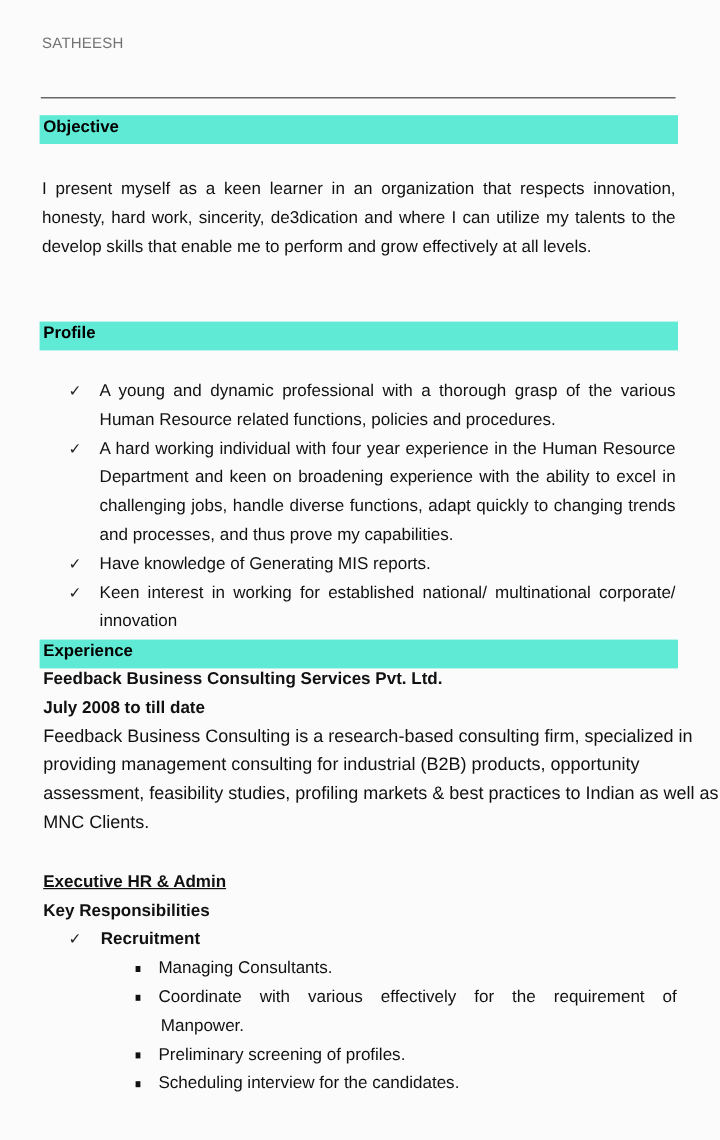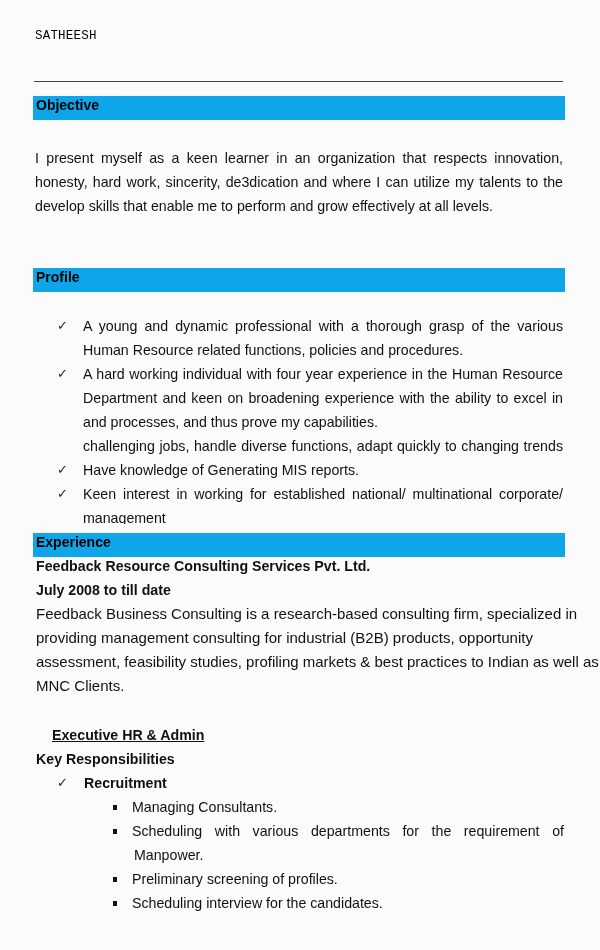--- a/index.html
+++ b/index.html
@@ -6,44 +6,44 @@
     body {
       width: 600px; height: 950px; overflow: hidden;
       background: #fbfbfb;
       font-family: "Liberation Sans", sans-serif;
       color: #111;
       position: relative;
     }
     .abs { position: absolute; }
     .name {
       left: 35px; top: 29px;
-      font-family: Liberation Mono, monospace;
-      font-size: 12.5px; color: #000000; letter-spacing: 0.2px;
+      font-family: Liberation Sans, sans-serif;
+      font-size: 12.5px; color: #737373; letter-spacing: 0.2px;
     }
     .rule { left: 34px; top: 81px; width: 529px; height: 0; border-top: 1.5px solid #444; }
     .bar {
       left: 33px; width: 532px; height: 24px;
-      background: #0ea5e9;
+      background: #5eead4;
       font-weight: bold; font-size: 14px; color: #000;
       box-sizing: border-box; padding-left: 3px; line-height: 18px;
     }
     .para {
       left: 35px; width: 528px;
       font-size: 14.2px; line-height: 24px; text-align: justify;
       text-align-last: left;
     }
     .check {
       left: 57px; font-size: 13px; color: #222; line-height: 24px;
     }
     .item {
       left: 83px; width: 480px;
       font-size: 14.2px; line-height: 24px; text-align: justify; text-align-last: left;
     }
     .bold { font-weight: bold; font-size: 14.2px; line-height: 24px; }
-    .under { text-decoration: underline; margin-left: 16px; }
+    .under { text-decoration: underline; }
     .sq {
       left: 113px; width: 4px; height: 5px; background: #111;
     }
     .sub {
       left: 132px; width: 432px;
       font-size: 14.2px; line-height: 24px; text-align: justify; text-align-last: left;
     }
     .clip { overflow: hidden; }
   </style>
 </head>
@@ -64,37 +64,37 @@
 <span class="abs check" style="top:314px;">✓</span>
 <div class="abs item" style="top:314px;">
   <div style="text-align: justify; text-align-last: justify;">A young and dynamic professional with a thorough grasp of the various</div>
   <div>Human Resource related functions, policies and procedures.</div>
 </div>
 
 <span class="abs check" style="top:362px;">✓</span>
 <div class="abs item" style="top:362px;">
   <div style="text-align: justify; text-align-last: justify;">A hard working individual with four year experience in the Human Resource</div>
   <div style="text-align: justify; text-align-last: justify;">Department and keen on broadening experience with the ability to excel in</div>
+  <div style="text-align: justify; text-align-last: justify;">challenging jobs, handle diverse functions, adapt quickly to changing trends</div>
   <div>and processes, and thus prove my capabilities.</div>
-  <div style="text-align: justify; text-align-last: justify;">challenging jobs, handle diverse functions, adapt quickly to changing trends</div>
 </div>
 
 <span class="abs check" style="top:458px;">✓</span>
 <div class="abs item" style="top:458px;">
   <div>Have knowledge of Generating MIS reports.</div>
 </div>
 
 <span class="abs check" style="top:482px;">✓</span>
 <div class="abs item clip" style="top:482px; height:42px;">
   <div style="text-align: justify; text-align-last: justify;">Keen interest in working for established national/ multinational corporate/</div>
-  <div>management</div>
+  <div>innovation</div>
 </div>
 
 <div class="abs bar" style="top:533px;">Experience</div>
-<div class="abs bold" style="left:36px; top:554px;">Feedback Resource Consulting Services Pvt. Ltd.</div>
+<div class="abs bold" style="left:36px; top:554px;">Feedback Business Consulting Services Pvt. Ltd.</div>
 <div class="abs bold" style="left:36px; top:578px;">July 2008 to till date</div>
 
 <div class="abs" style="left:36px; top:602px; font-size:15px; line-height:24px;">
   <div>Feedback Business Consulting is a research-based consulting firm, specialized in</div>
   <div>providing management consulting for industrial (B2B) products, opportunity</div>
   <div>assessment, feasibility studies, profiling markets &amp; best practices to Indian as well as</div>
   <div>MNC Clients.</div>
 </div>
 
 <div class="abs bold under" style="left:36px; top:723px;">Executive HR &amp; Admin</div>
@@ -103,21 +103,21 @@
 <span class="abs check" style="top:771px;">✓</span>
 <div class="abs bold" style="left:84px; top:771px;">Recruitment</div>
 
 <span class="abs sq" style="top:805px;"></span>
 <div class="abs sub" style="top:795px;">
   <div>Managing Consultants.</div>
 </div>
 
 <span class="abs sq" style="top:829px;"></span>
 <div class="abs sub" style="top:819px;">
-  <div style="text-align:justify; text-align-last:justify;">Scheduling with various departments for the requirement of</div>
+  <div style="text-align:justify; text-align-last:justify;">Coordinate with various effectively for the requirement of</div>
   <div style="padding-left:2px;">Manpower.</div>
 </div>
 
 <span class="abs sq" style="top:877px;"></span>
 <div class="abs sub" style="top:867px;">
   <div>Preliminary screening of profiles.</div>
 </div>
 
 <span class="abs sq" style="top:901px;"></span>
 <div class="abs sub" style="top:891px;">

